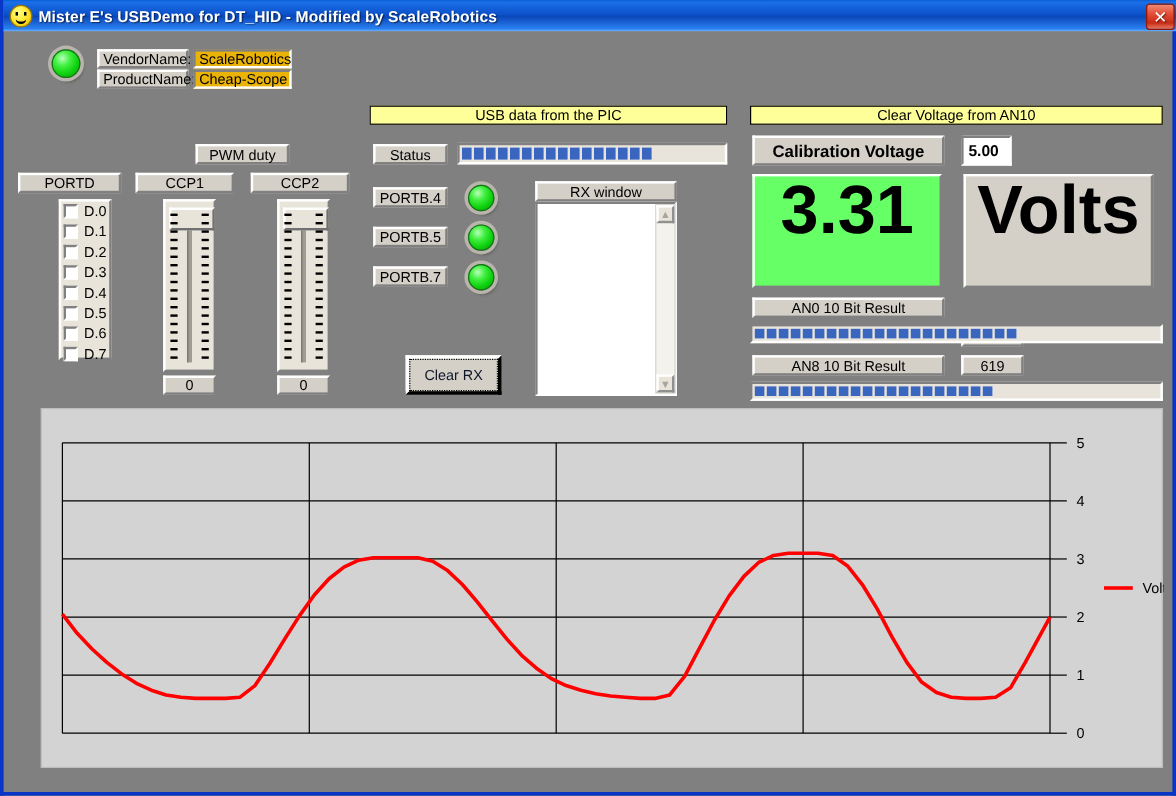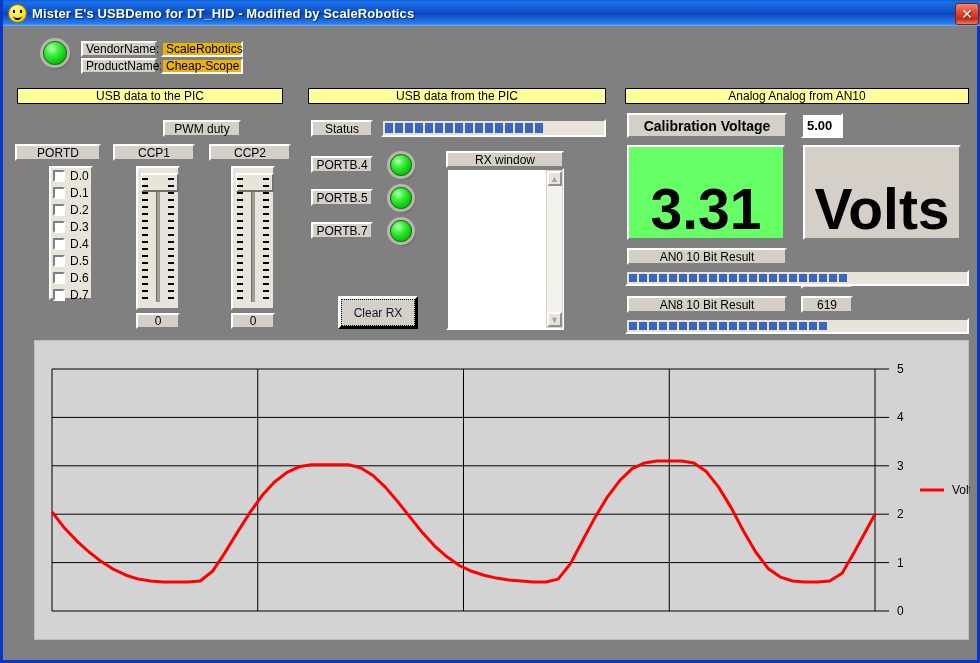--- a/index.html
+++ b/index.html
@@ -85,21 +85,21 @@
   
   .btn{background:#d4d0c8;border:2px solid;
        border-color:#fff #404040 #404040 #fff;
        font-size:12px;color:#0f172a;display:flex;align-items:center;
        justify-content:center;box-sizing:border-box;}
   .btn-focus{outline:1px dotted #000;outline-offset:-4px;border-width:3px;
        border-color:#fff #000 #000 #fff;}
 
   
   .bigbox{border:2px solid;border-color:#fff #808080 #808080 #fff;
-       display:flex;align-items:flex-end;justify-content:center;box-sizing:border-box;}
+       display:flex;align-items:flex-start;justify-content:center;box-sizing:border-box;}
   .bignum{font-size:57px;font-weight:bold;color:#000;line-height:1;
        font-family:"Liberation Sans","DejaVu Sans",sans-serif;}
 
   
   .chartpanel{background:#d3d3d3;border:1px solid #bdbdbd;}
 </style>
 </head>
 <body>
 
 <div class="window">
@@ -112,21 +112,20 @@
     </div>
   </div>
 
   <div class="abs led" style="left:40px;top:41px;width:24px;height:24px;"></div>
 
   <div class="abs lbl" style="left:78px;top:41px;width:76px;height:16px;justify-content:flex-start;padding-left:3px;">VendorName:</div>
   <div class="abs field" style="left:158px;top:41px;width:82px;height:16px;">ScaleRobotics</div>
   <div class="abs lbl" style="left:78px;top:58px;width:76px;height:16px;justify-content:flex-start;padding-left:3px;">ProductName:</div>
   <div class="abs field" style="left:158px;top:58px;width:82px;height:16px;">Cheap-Scope</div>
 
-  <div class="abs yellowbar" style="left:14px;top:88px;width:266px;height:16px;">USB data to the PIC</div>
 
   <div class="abs lbl" style="left:160px;top:120px;width:78px;height:17px;">PWM duty</div>
 
   <div class="abs lbl" style="left:12px;top:144px;width:86px;height:17px;">PORTD</div>
   <div class="abs lbl" style="left:110px;top:144px;width:82px;height:17px;">CCP1</div>
   <div class="abs lbl" style="left:206px;top:144px;width:82px;height:17px;">CCP2</div>
 
   <div class="abs" style="left:46px;top:166px;width:44px;height:134px;background:#e8e4da;
        border:2px solid;border-color:#fff #808080 #808080 #fff;"></div>
   <div class="abs" id="portd-list" style="left:50px;top:168px;width:70px;">
@@ -299,21 +298,21 @@
     <div class="sbtn" style="position:absolute;left:0;top:0;">
       <span>▲</span>
     </div>
     <div class="sbtn" style="position:absolute;left:0;bottom:0;">
       <span>▼</span>
     </div>
   </div>
 
   <div class="abs btn btn-focus" style="left:335px;top:296px;width:80px;height:33px;">Clear RX</div>
 
-  <div class="abs yellowbar" style="left:622px;top:88px;width:344px;height:16px;">Analog Analog from AN10</div>
+  <div class="abs yellowbar" style="left:622px;top:88px;width:344px;height:16px;">Clear Voltage from AN10</div>
 
   <div class="abs lbl" style="left:624px;top:113px;width:160px;height:25px;font-size:14px;font-weight:bold;">Calibration Voltage</div>
   <div class="abs whitefield" style="left:798px;top:113px;width:42px;height:25px;">5.00</div>
 
   <div class="abs bigbox" style="left:624px;top:145px;width:158px;height:95px;background:#66ff66;">
     <span class="bignum">3.31</span>
   </div>
   <div class="abs bigbox" style="left:800px;top:145px;width:158px;height:95px;background:#d4d0c8;">
     <span class="bignum">Volts</span>
   </div>

